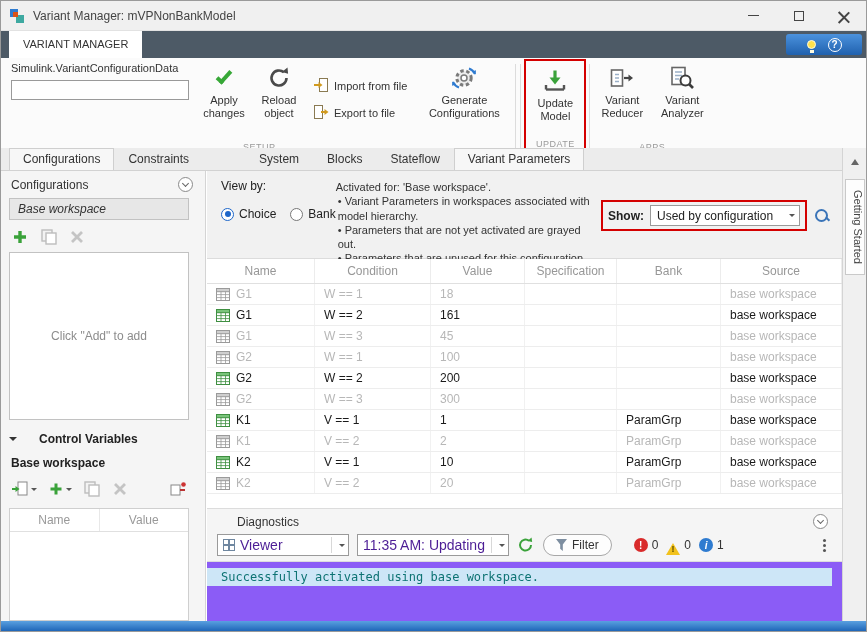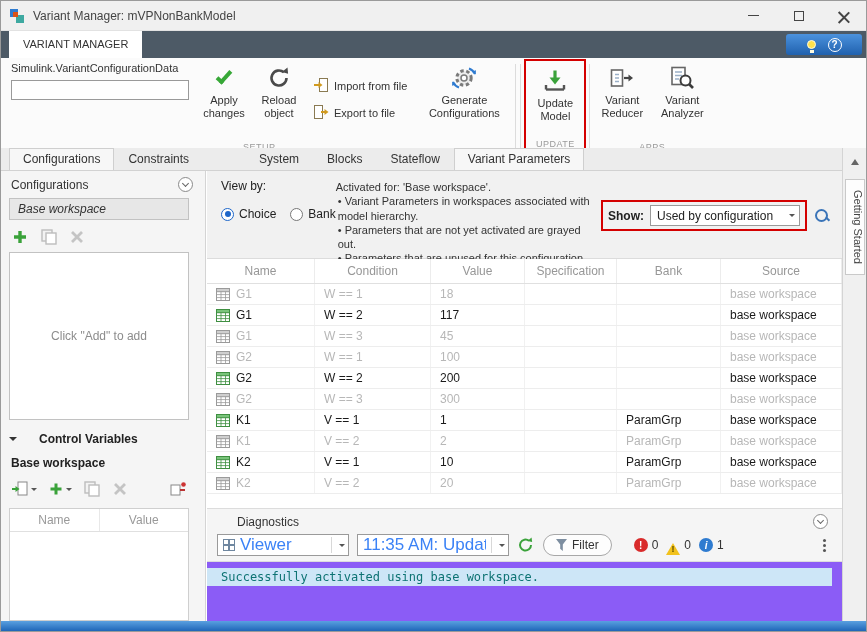--- a/index.html
+++ b/index.html
@@ -103,21 +103,21 @@
   .prow .pc { display:flex; align-items:center; padding-left:9px; border-right:1px solid #f1f1f1; overflow:hidden; white-space:nowrap; }
   .prow .pc.name { gap:6px; }
   .prow.dim { color:#b7b7b7; }
 
   
   .diagnostics { height:112px; display:flex; flex-direction:column; background:#f5f5f5; }
   .diag-h { display:flex; align-items:center; justify-content:space-between; padding:5px 14px 3px 30px; }
   .diag-h .dt { font-size:12px; color:#333; }
   .diag-toolbar { display:flex; align-items:center; gap:8px; padding:2px 10px 5px 10px; }
   .combo { height:22px; background:#fff; border:1px solid #9a9a9a; display:flex; align-items:center; padding:0 3px 0 5px; gap:5px; }
-  .combo .ct { font-size:17px; color:#3b82f6; white-space:nowrap; overflow:hidden; }
+  .combo .ct { font-size:14px; color:#4c1d95; white-space:nowrap; overflow:hidden; }
   .combo .dd-sep { width:1px; height:16px; background:#d8d8d8; }
   .gridicon { width:12px; height:12px; border:1px solid #6f87a0; background:
      linear-gradient(transparent 42%, #6f87a0 42%, #6f87a0 58%, transparent 58%),
      linear-gradient(90deg, transparent 42%, #6f87a0 42%, #6f87a0 58%, transparent 58%); }
   .filter-btn { height:22px; border:1px solid #a8a8a8; border-radius:11px; background:#fdfdfd; display:flex; align-items:center; gap:5px; padding:0 12px; font-size:12px; color:#333; }
   .funnel { width:11px; height:12px; background:#7d8ea0; clip-path:polygon(0 0,100% 0,62% 45%,62% 100%,38% 82%,38% 45%); }
   .badge { display:flex; align-items:center; gap:4px; font-size:12px; color:#333; }
   .b-err { width:14px; height:14px; border-radius:50%; background:#d92b2b; color:#fff; font-size:10px; font-weight:bold; display:flex; align-items:center; justify-content:center; }
   .b-err::after { content:"!"; }
   .b-warn { width:0; height:0; border:7px solid transparent; border-bottom:12px solid #f2c21d; position:relative; }
@@ -437,21 +437,21 @@
           <div class="pgrid-row prow">
             <span class="pc name">
               <svg width="14" height="13" viewBox="0 0 14 13">
                 <rect x="0.5" y="0.5" width="13" height="12" fill="#fff" stroke="#3f8f41"></rect>
                 <rect x="0.5" y="0.5" width="13" height="3.2" fill="#79c47a" stroke="#3f8f41"></rect>
                 <path d="M0.5 6.6 h13 M0.5 9.6 h13 M5 3.7 v8.8 M9.5 3.7 v8.8" stroke="#3f8f41" stroke-width="0.8" fill="none"></path>
               </svg>
               <span>G1</span>
             </span>
             <span class="pc">W == 2</span>
-            <span class="pc">117</span>
+            <span class="pc">161</span>
             <span class="pc"></span>
             <span class="pc"></span>
             <span class="pc">base workspace</span>
           </div>
           <div class="pgrid-row prow dim">
             <span class="pc name">
               <svg width="14" height="13" viewBox="0 0 14 13">
                 <rect x="0.5" y="0.5" width="13" height="12" fill="#fff" stroke="#9a9a9a"></rect>
                 <rect x="0.5" y="0.5" width="13" height="3.2" fill="#cfcfcf" stroke="#9a9a9a"></rect>
                 <path d="M0.5 6.6 h13 M0.5 9.6 h13 M5 3.7 v8.8 M9.5 3.7 v8.8" stroke="#9a9a9a" stroke-width="0.8" fill="none"></path>

